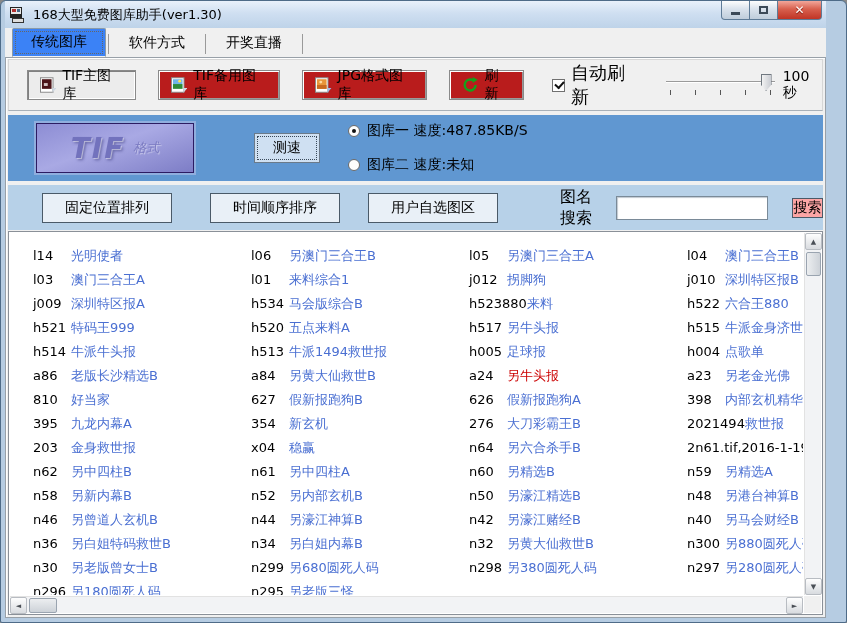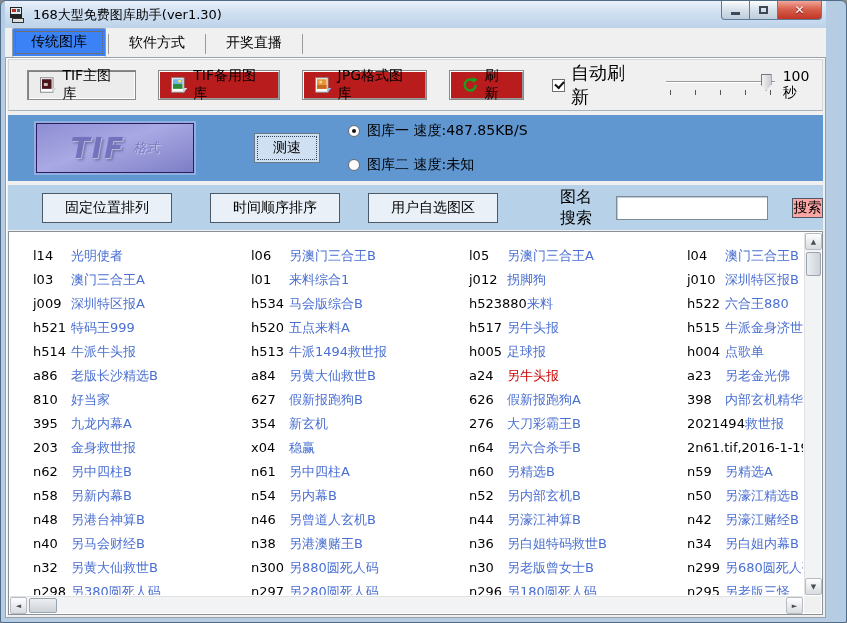--- a/index.html
+++ b/index.html
@@ -267,29 +267,27 @@
           <div class="gcell"><span class="gcode">2021494</span><span class="gname">救世报</span></div>
           <div class="gcell"><span class="gcode">203</span><span class="gname">金身救世报</span></div>
           <div class="gcell"><span class="gcode">x04</span><span class="gname">稳赢</span></div>
           <div class="gcell"><span class="gcode">n64</span><span class="gname">另六合杀手B</span></div>
           <div class="gcell"><span class="gcode">2n61.tif,2016-1-1912:22:1</span><span class="gname"></span></div>
           <div class="gcell"><span class="gcode">n62</span><span class="gname">另中四柱B</span></div>
           <div class="gcell"><span class="gcode">n61</span><span class="gname">另中四柱A</span></div>
           <div class="gcell"><span class="gcode">n60</span><span class="gname">另精选B</span></div>
           <div class="gcell"><span class="gcode">n59</span><span class="gname">另精选A</span></div>
           <div class="gcell"><span class="gcode">n58</span><span class="gname">另新内幕B</span></div>
-          <div class="gcell"><span class="gcode">n54</span><span class="gname">另内幕B</span></div>
           <div class="gcell"><span class="gcode">n52</span><span class="gname">另内部玄机B</span></div>
           <div class="gcell"><span class="gcode">n50</span><span class="gname">另濠江精选B</span></div>
           <div class="gcell"><span class="gcode">n48</span><span class="gname">另港台神算B</span></div>
           <div class="gcell"><span class="gcode">n46</span><span class="gname">另曾道人玄机B</span></div>
           <div class="gcell"><span class="gcode">n44</span><span class="gname">另濠江神算B</span></div>
           <div class="gcell"><span class="gcode">n42</span><span class="gname">另濠江赌经B</span></div>
           <div class="gcell"><span class="gcode">n40</span><span class="gname">另马会财经B</span></div>
-          <div class="gcell"><span class="gcode">n38</span><span class="gname">另港澳赌王B</span></div>
           <div class="gcell"><span class="gcode">n36</span><span class="gname">另白姐特码救世B</span></div>
           <div class="gcell"><span class="gcode">n34</span><span class="gname">另白姐内幕B</span></div>
           <div class="gcell"><span class="gcode">n32</span><span class="gname">另黄大仙救世B</span></div>
           <div class="gcell"><span class="gcode">n300</span><span class="gname">另880圆死人码</span></div>
           <div class="gcell"><span class="gcode">n30</span><span class="gname">另老版曾女士B</span></div>
           <div class="gcell"><span class="gcode">n299</span><span class="gname">另680圆死人码</span></div>
           <div class="gcell"><span class="gcode">n298</span><span class="gname">另380圆死人码</span></div>
           <div class="gcell"><span class="gcode">n297</span><span class="gname">另280圆死人码</span></div>
           <div class="gcell"><span class="gcode">n296</span><span class="gname">另180圆死人码</span></div>
           <div class="gcell"><span class="gcode">n295</span><span class="gname">另老版三怪</span></div>

